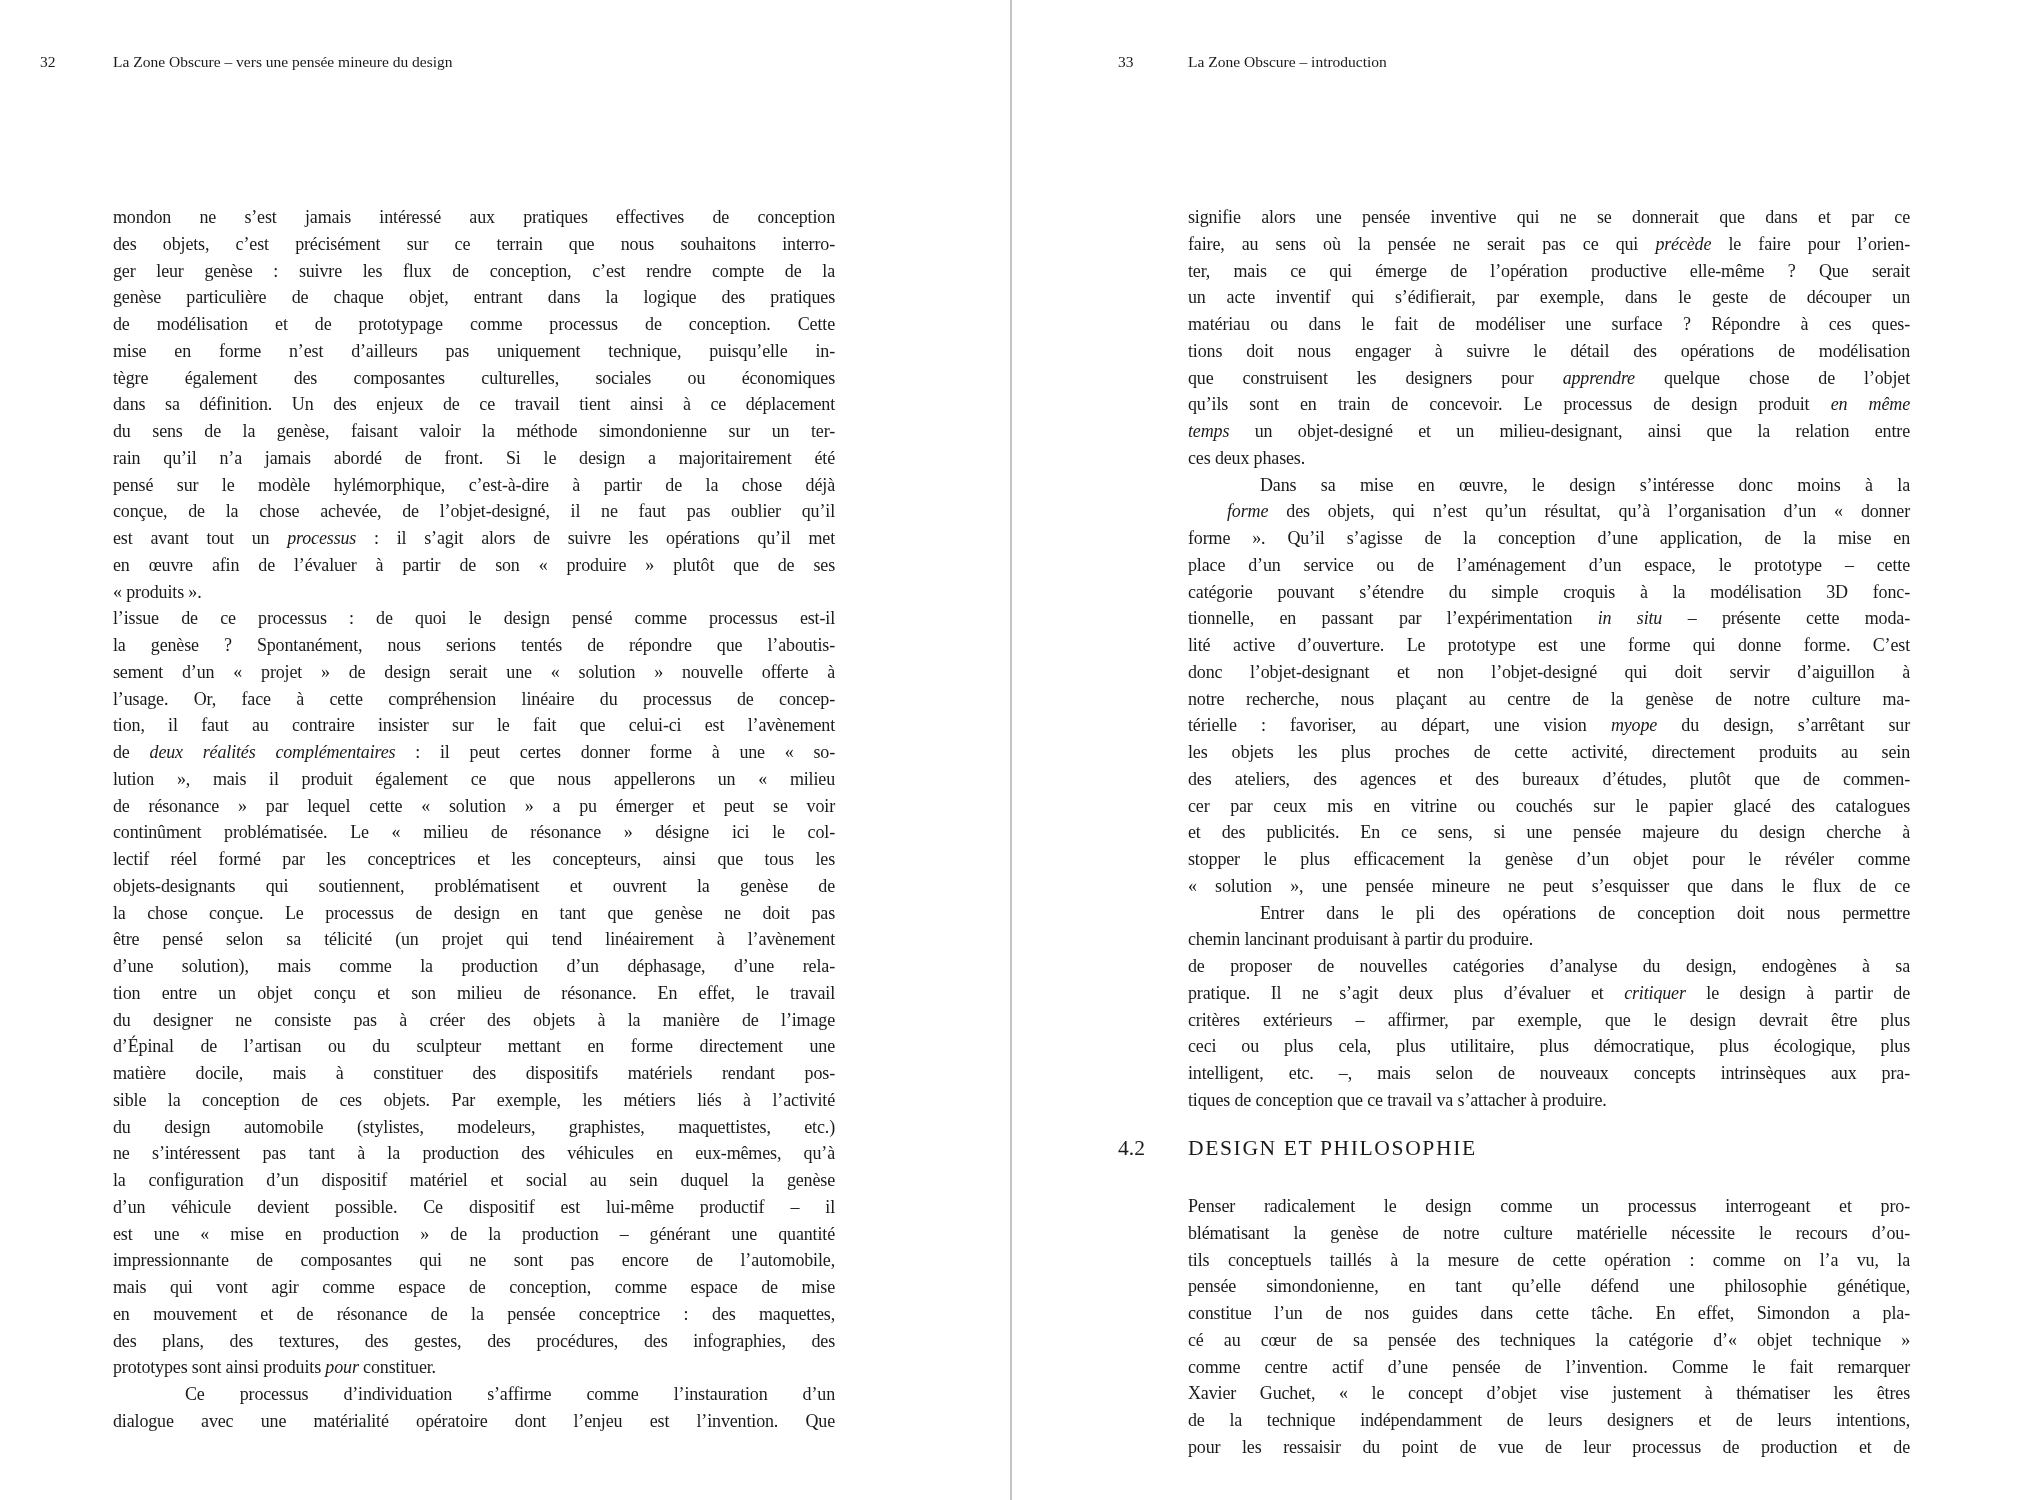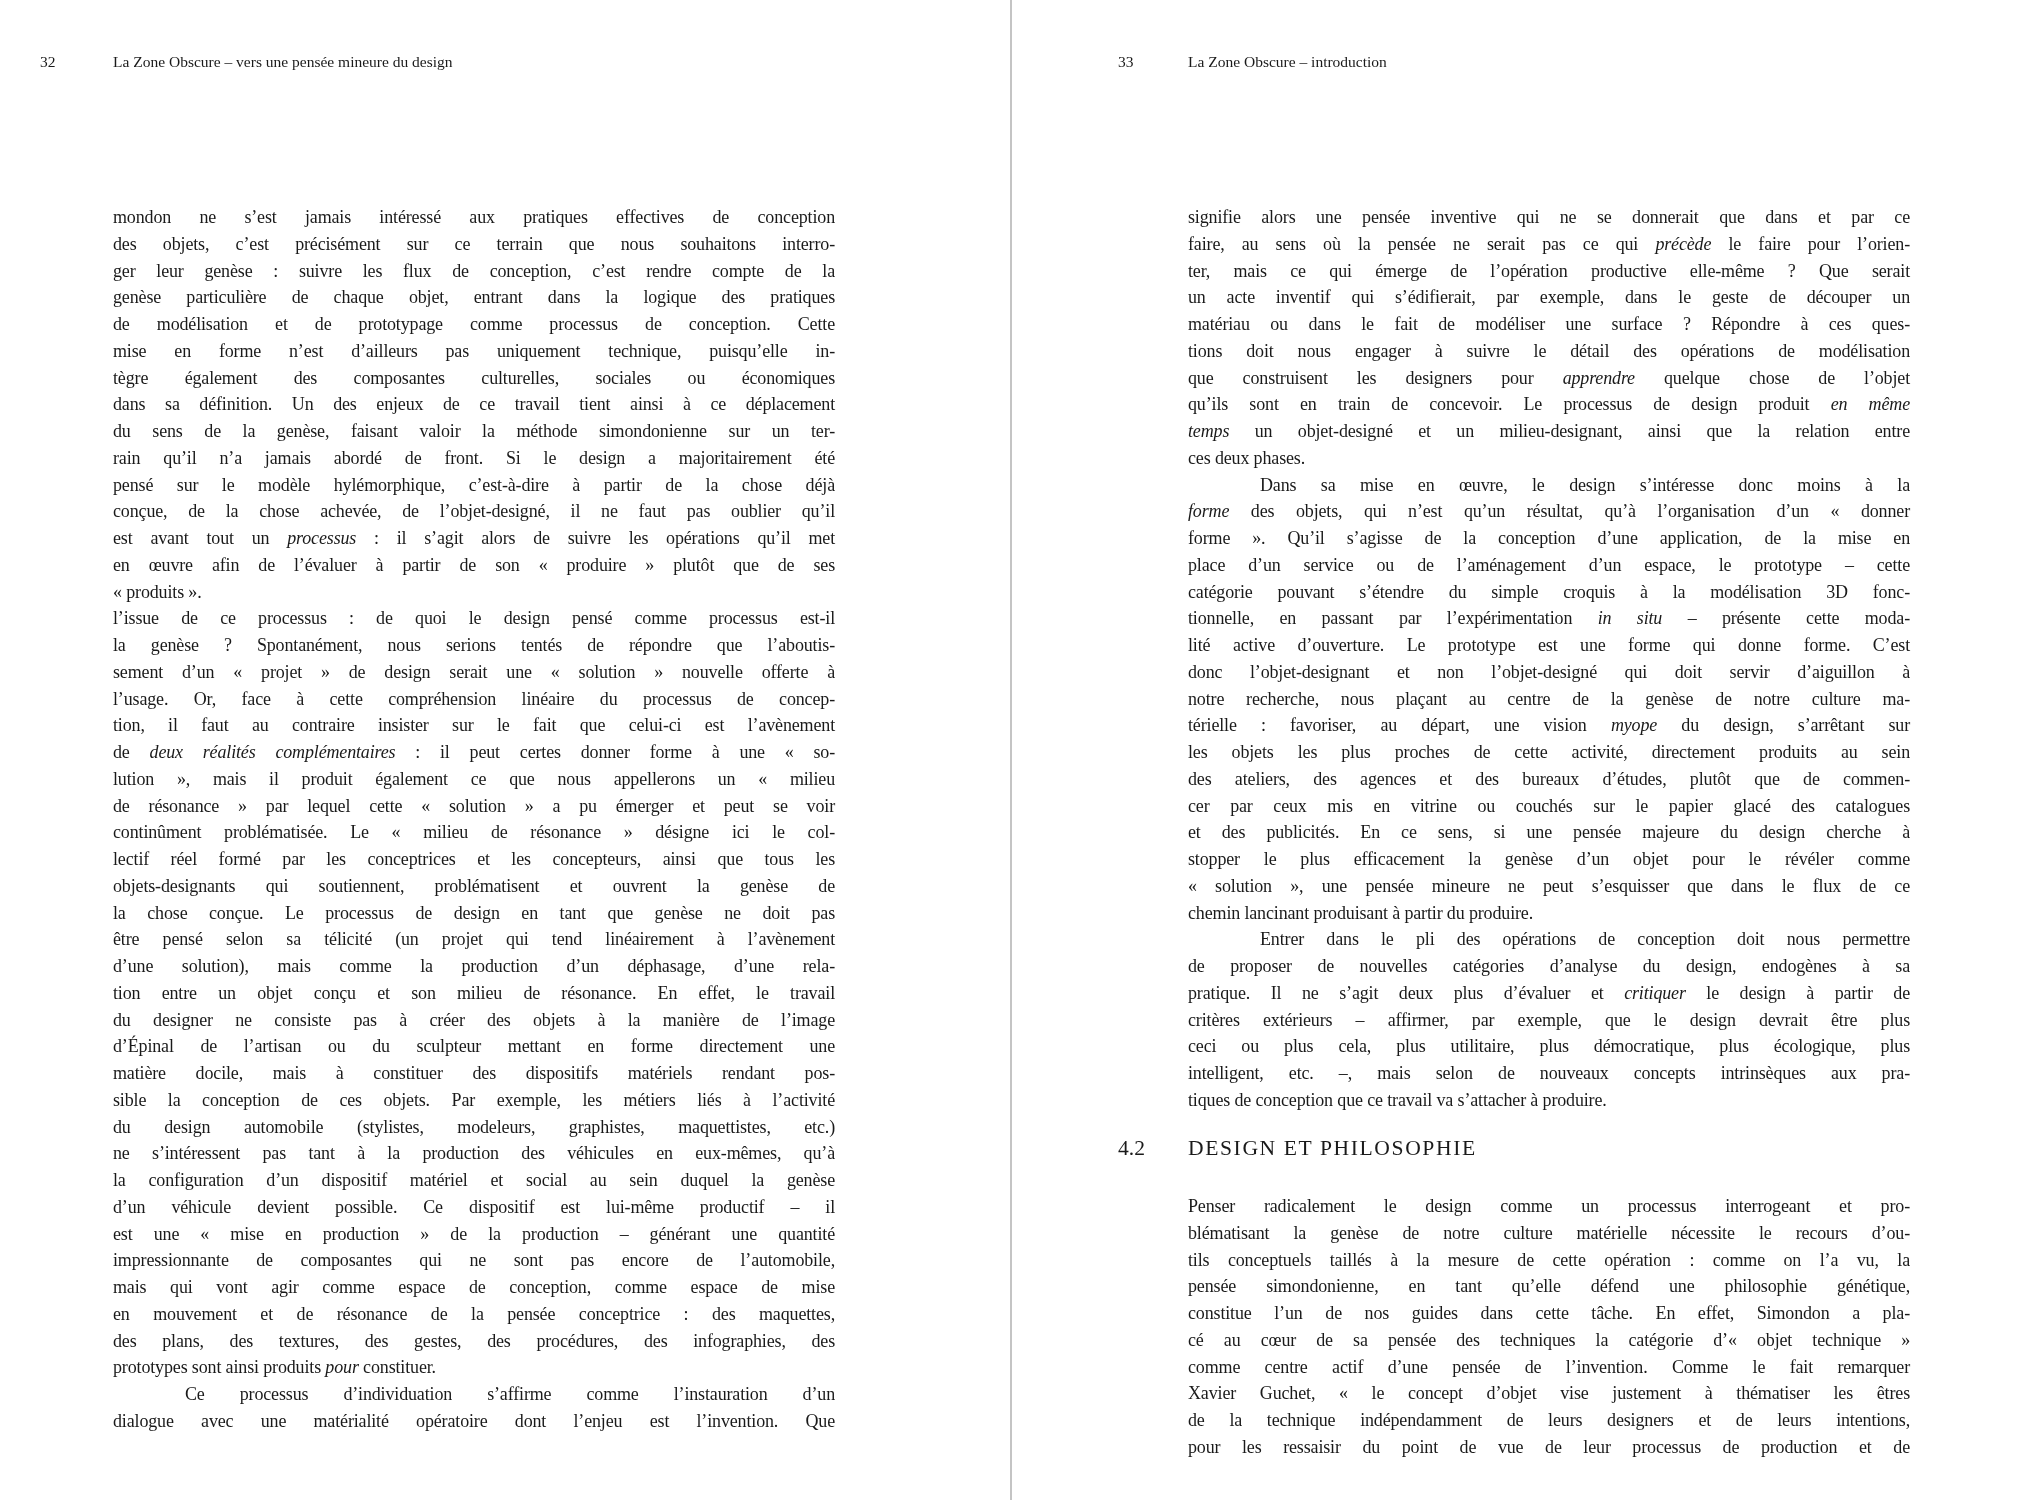--- a/index.html
+++ b/index.html
@@ -147,37 +147,37 @@
     <span class="line" style="white-space: pre;"><span>faire, au sens où la pensée ne serait pas ce qui </span><em>précède</em><span> le faire pour l’orien-</span></span>
     <span class="line">ter, mais ce qui émerge de l’opération productive elle-même ? Que serait</span>
     <span class="line">un acte inventif qui s’édifierait, par exemple, dans le geste de découper un</span>
     <span class="line">matériau ou dans le fait de modéliser une surface ? Répondre à ces ques-</span>
     <span class="line">tions doit nous engager à suivre le détail des opérations de modélisation</span>
     <span class="line" style="white-space: pre;"><span>que construisent les designers pour </span><em>apprendre</em><span> quelque chose de l’objet</span></span>
     <span class="line" style="white-space: pre;"><span>qu’ils sont en train de concevoir. Le processus de design produit </span><em>en même</em><span></span></span>
     <span class="line" style="white-space: pre;"><span></span><em>temps</em><span> un objet-designé et un milieu-designant, ainsi que la relation entre</span></span>
     <span class="line last">ces deux phases.</span>
     <span class="line indent">Dans sa mise en œuvre, le design s’intéresse donc moins à la</span>
-    <span class="line" style="white-space: pre;"><span></span><em>forme</em><span> des objets, qui n’est qu’un résultat, qu’à l’organisation d’un « donner</span></span>
+    <span class="line" style="white-space: pre; margin-left: 39px;"><span></span><em>forme</em><span> des objets, qui n’est qu’un résultat, qu’à l’organisation d’un « donner</span></span>
     <span class="line">forme ». Qu’il s’agisse de la conception d’une application, de la mise en</span>
     <span class="line">place d’un service ou de l’aménagement d’un espace, le prototype – cette</span>
     <span class="line">catégorie pouvant s’étendre du simple croquis à la modélisation 3D fonc-</span>
     <span class="line" style="white-space: pre;"><span>tionnelle, en passant par l’expérimentation </span><em>in situ</em><span> – présente cette moda-</span></span>
     <span class="line">lité active d’ouverture. Le prototype est une forme qui donne forme. C’est</span>
     <span class="line">donc l’objet-designant et non l’objet-designé qui doit servir d’aiguillon à</span>
     <span class="line">notre recherche, nous plaçant au centre de la genèse de notre culture ma-</span>
     <span class="line" style="white-space: pre;"><span>térielle : favoriser, au départ, une vision </span><em>myope</em><span> du design, s’arrêtant sur</span></span>
     <span class="line">les objets les plus proches de cette activité, directement produits au sein</span>
     <span class="line">des ateliers, des agences et des bureaux d’études, plutôt que de commen-</span>
     <span class="line">cer par ceux mis en vitrine ou couchés sur le papier glacé des catalogues</span>
     <span class="line">et des publicités. En ce sens, si une pensée majeure du design cherche à</span>
     <span class="line">stopper le plus efficacement la genèse d’un objet pour le révéler comme</span>
     <span class="line">« solution », une pensée mineure ne peut s’esquisser que dans le flux de ce</span>
+    <span class="line indent">Entrer dans le pli des opérations de conception doit nous permettre</span>
     <span class="line last">chemin lancinant produisant à partir du produire.</span>
-    <span class="line indent">Entrer dans le pli des opérations de conception doit nous permettre</span>
     <span class="line">de proposer de nouvelles catégories d’analyse du design, endogènes à sa</span>
     <span class="line" style="white-space: pre;"><span>pratique. Il ne s’agit deux plus d’évaluer et </span><em>critiquer</em><span> le design à partir de</span></span>
     <span class="line">critères extérieurs – affirmer, par exemple, que le design devrait être plus</span>
     <span class="line">ceci ou plus cela, plus utilitaire, plus démocratique, plus écologique, plus</span>
     <span class="line">intelligent, etc. –, mais selon de nouveaux concepts intrinsèques aux pra-</span>
     <span class="line last">tiques de conception que ce travail va s’attacher à produire.</span>
   </div>
 
 <div class="section-heading">
   <span class="section-number">4.2</span><span>DESIGN ET PHILOSOPHIE</span>

